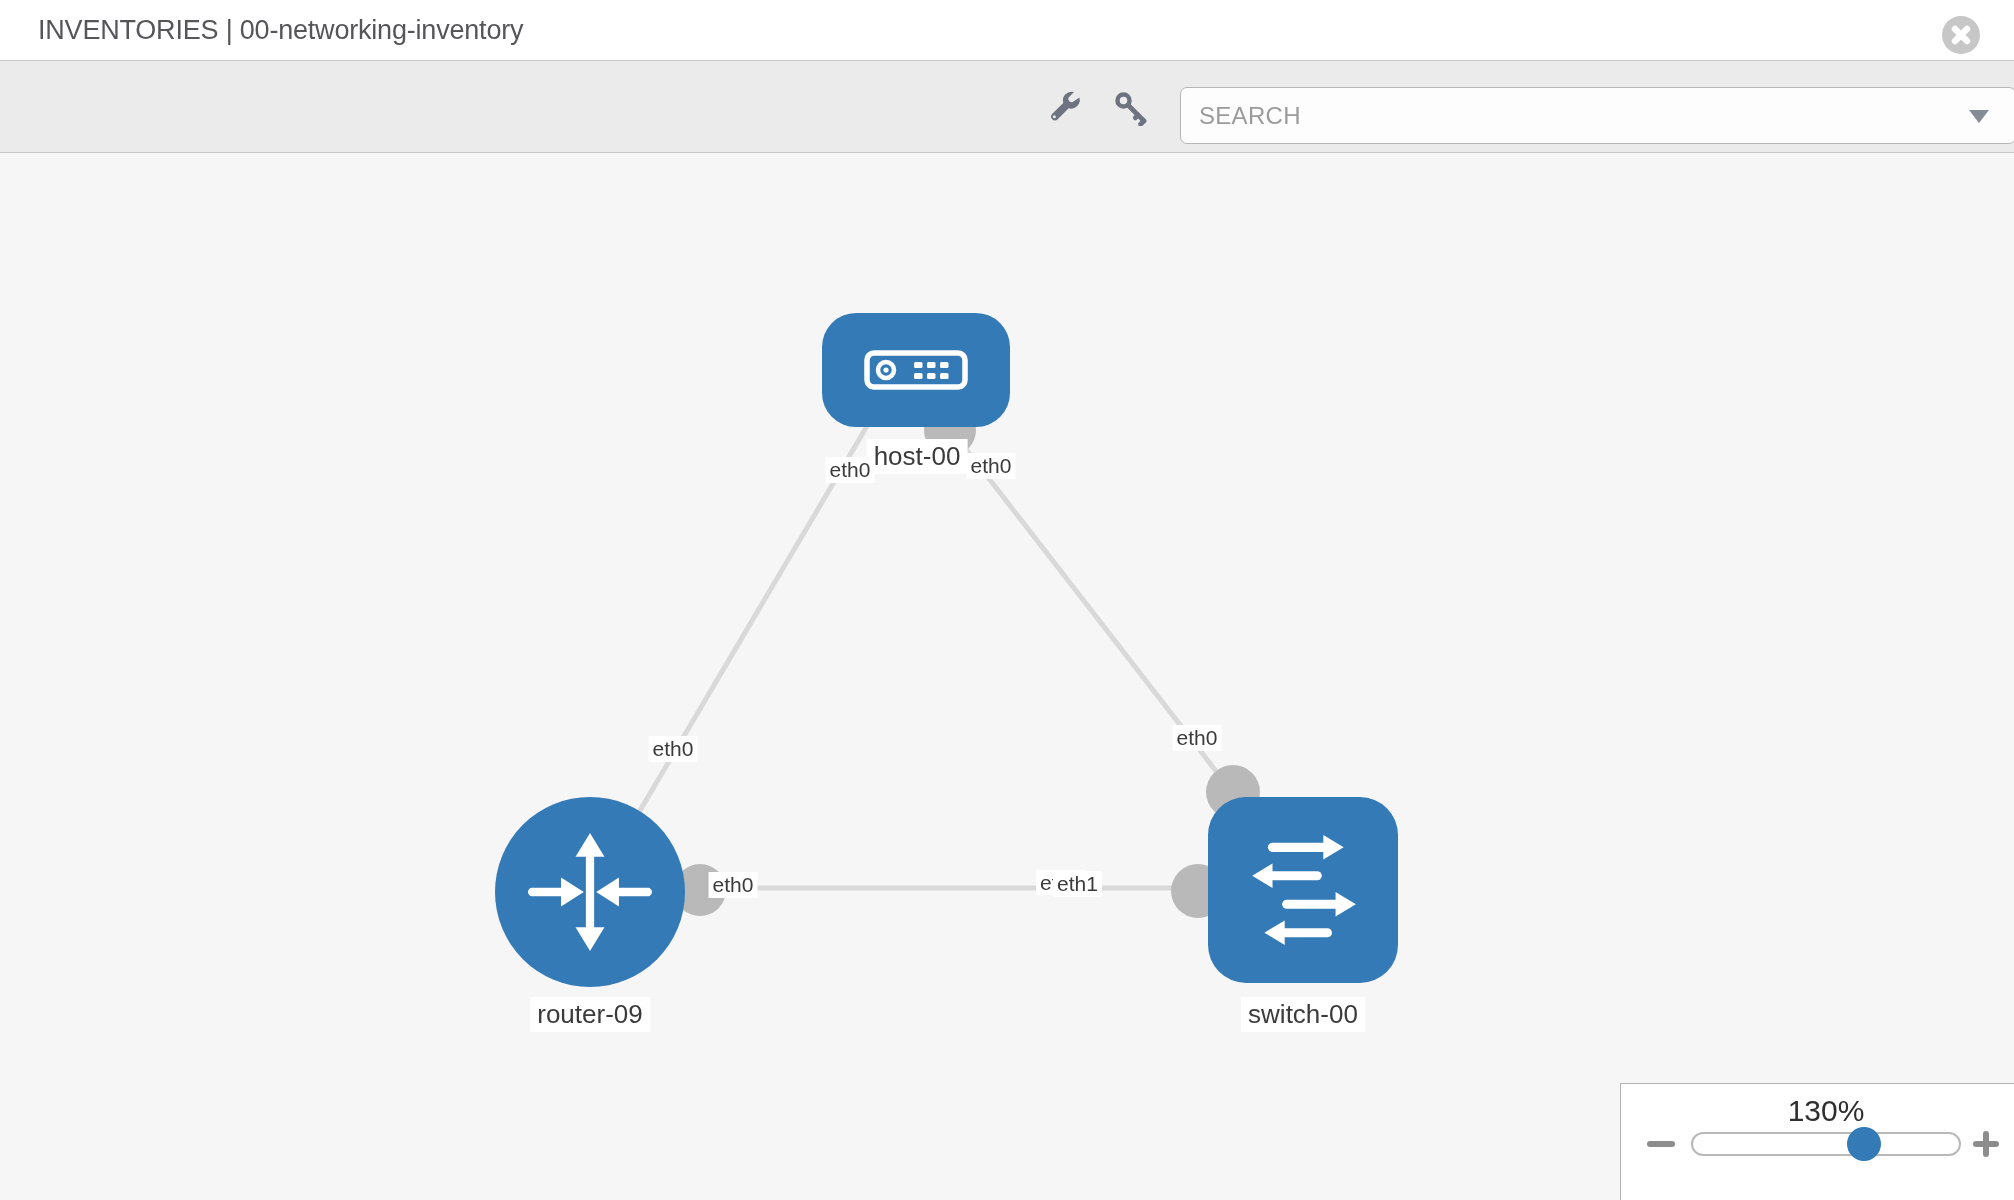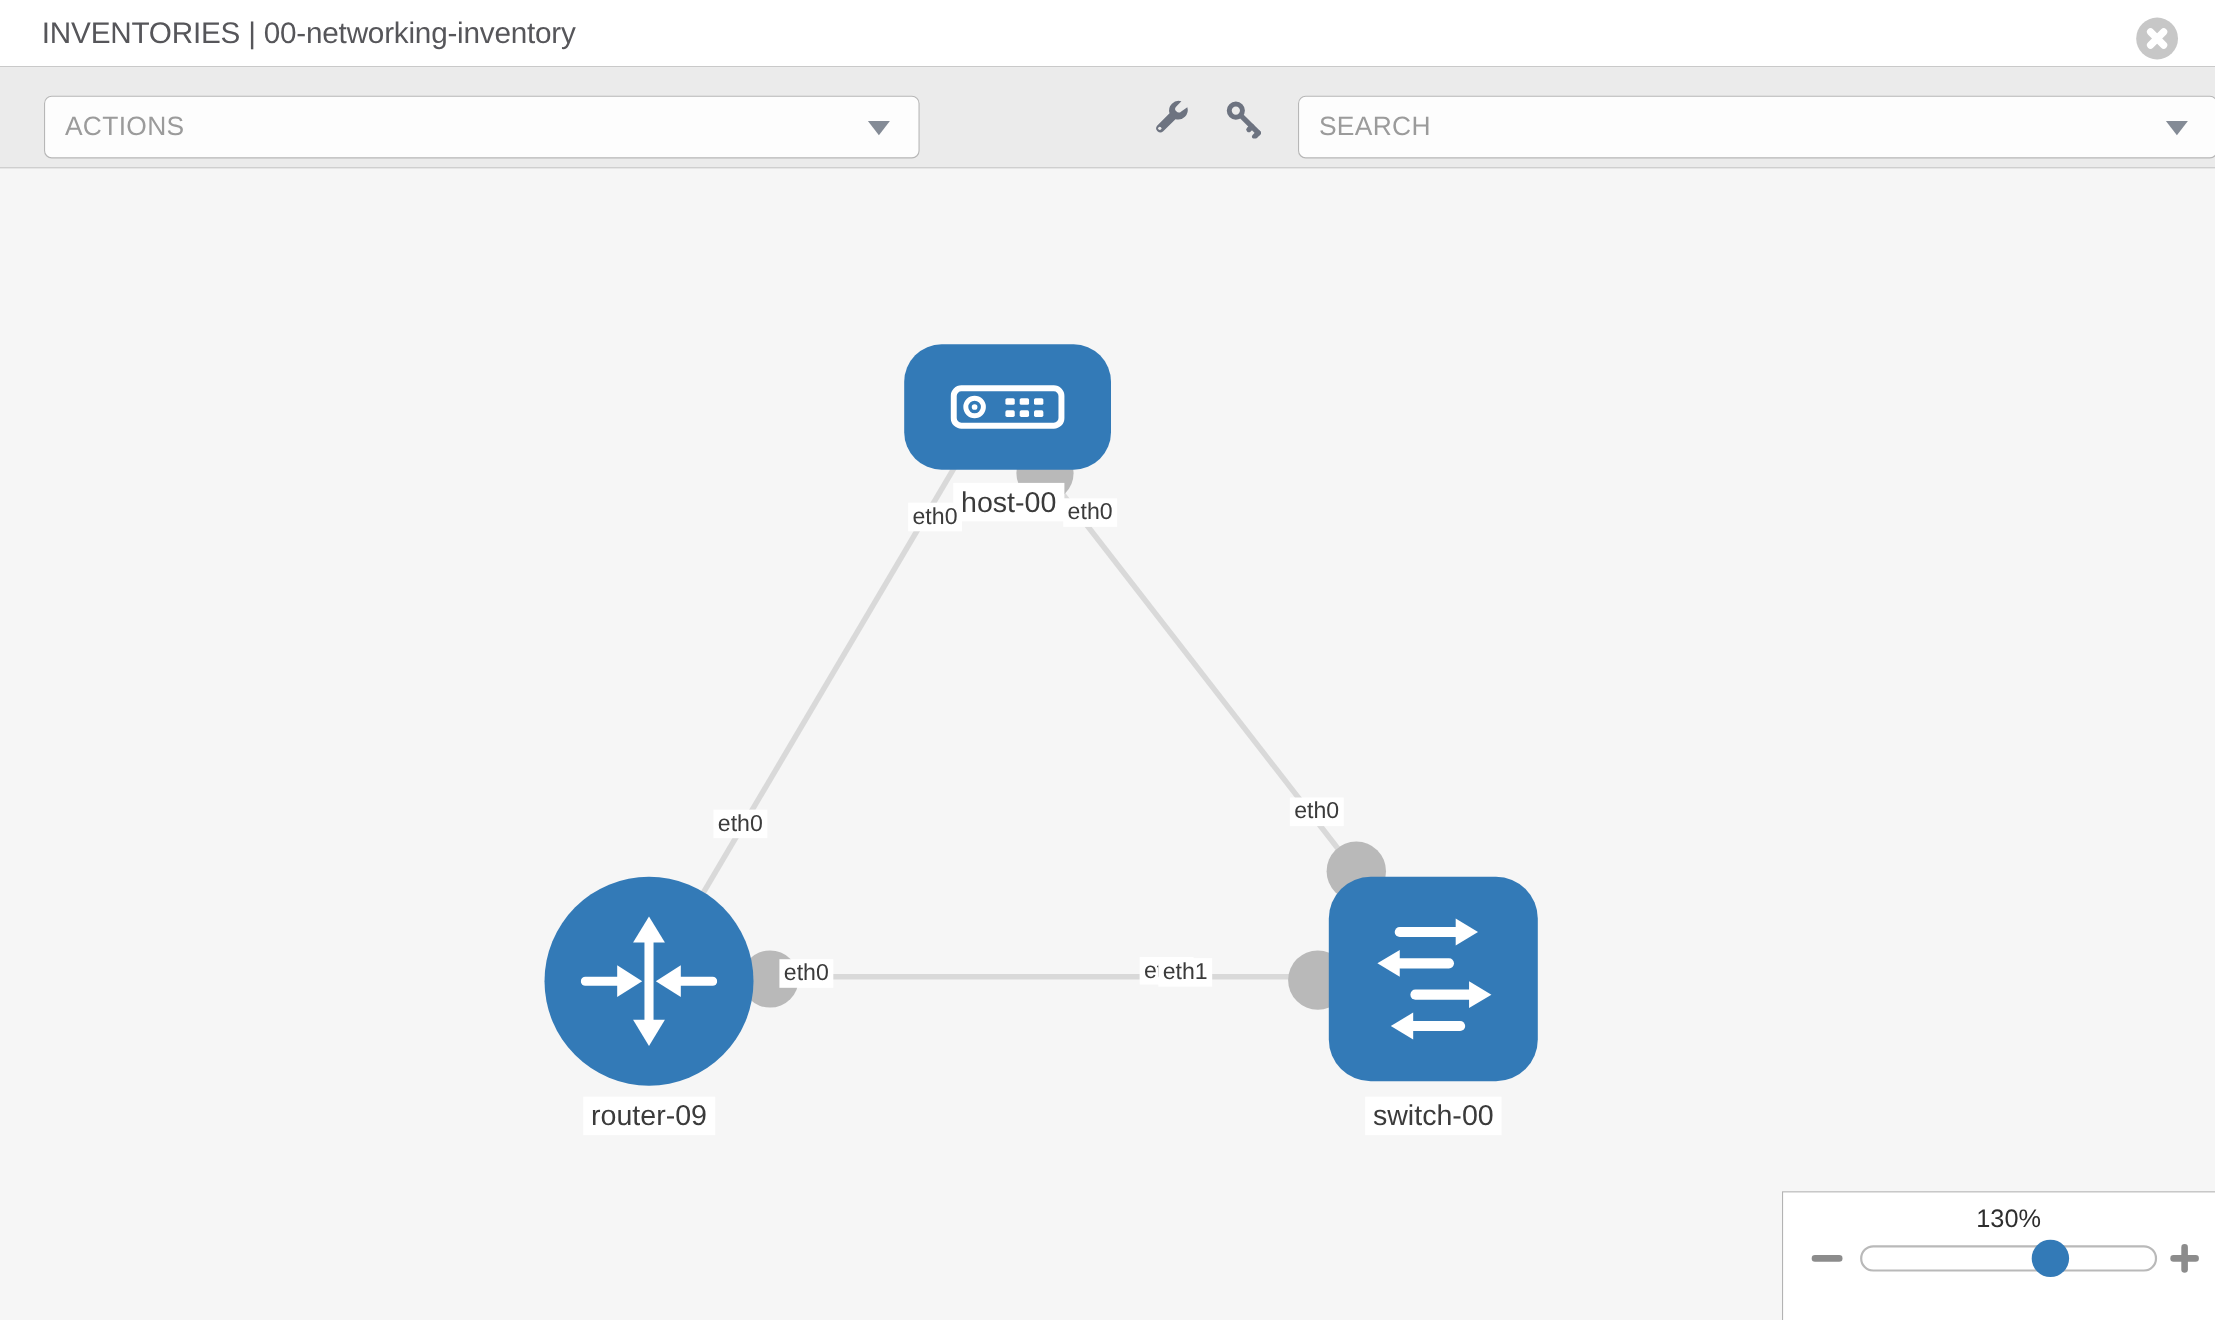--- a/index.html
+++ b/index.html
@@ -46,21 +46,21 @@
   .node-lbl { font-size:26px; padding:2px 7px; transform:translateX(-50%); }
   .if-lbl   { font-size:21px; padding:1px 4px; transform:translateX(-50%); }
   .if-chip  { font-size:21px; padding:1px 4px; background:#ffffff; color:#3b3b3b; }
   .if-over  { position:absolute; left:17px; top:0; }
   .if-stack { position:absolute; z-index:3; height:29px; }
 
   
   .zoom-panel { position:absolute; left:1620px; top:1083px; width:400px; height:125px;
                 background:#ffffff; border:1px solid #b3b3b3; z-index:5; }
   .zoom-level { position:absolute; left:70px; top:10px; width:270px; text-align:center;
-                font-size:23px; color:#2e2e2e; }
+                font-size:30px; color:#2e2e2e; }
   .zoom-minus { position:absolute; left:26px; top:57px; width:28px; height:6px;
                 background:#8c8c8c; border-radius:3px; cursor:pointer; }
   .zoom-plus  { position:absolute; left:352px; top:47px; width:26px; height:26px; cursor:pointer; }
   .zoom-plus::before { content:""; position:absolute; left:0; top:10px; width:26px; height:6px;
                        background:#8c8c8c; border-radius:3px; }
   .zoom-plus::after  { content:""; position:absolute; left:10px; top:0; width:6px; height:26px;
                        background:#8c8c8c; border-radius:3px; }
   .zoom-track { position:absolute; left:70px; top:48px; width:270px; height:24px;
                 background:#ffffff; border:2px solid #b9b9b9; border-radius:12px; cursor:pointer; }
   .zoom-thumb { position:absolute; left:226px; top:43px; width:34px; height:34px;
@@ -73,24 +73,20 @@
   <div class="page-title">INVENTORIES | 00-networking-inventory</div>
   <div class="close-btn">
     <svg width="38" height="38" viewBox="0 0 38 38">
       <line x1="13" y1="13" x2="25" y2="25" stroke="#ffffff" stroke-width="6.5" stroke-linecap="round"></line>
       <line x1="25" y1="13" x2="13" y2="25" stroke="#ffffff" stroke-width="6.5" stroke-linecap="round"></line>
     </svg>
   </div>
 </div>
 
 <div class="toolbar">
-  <div class="combo combo-actions">
-    <span class="combo-label">ACTIONS</span>
-    <span class="caret"></span>
-  </div>
 
   <div class="tool-icon icon-wrench">
     <svg width="36" height="36" viewBox="0 0 24 24">
       <path d="M21.6 5.0 a5.8 5.8 0 0 1 -7.2 7.2 L7.0 19.6 a2.55 2.55 0 0 1 -3.6 -3.6 L10.8 8.6 a5.8 5.8 0 0 1 7.2 -7.2 l-3.1 3.1 a2.1 2.1 0 0 0 3.0 3.0 z" fill="#6d7380"></path>
       <circle cx="4.9" cy="17.8" r="1.0" fill="#ebebeb"></circle>
     </svg>
   </div>
 
   <div class="tool-icon icon-key">
     <svg width="36" height="36" viewBox="0 0 24 24">

